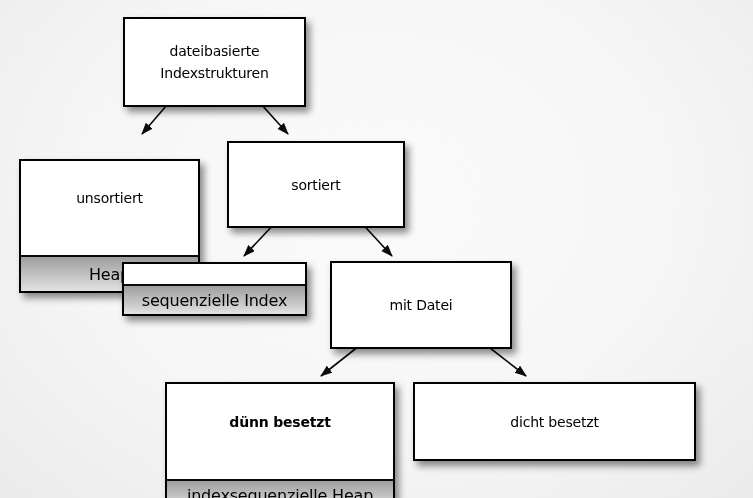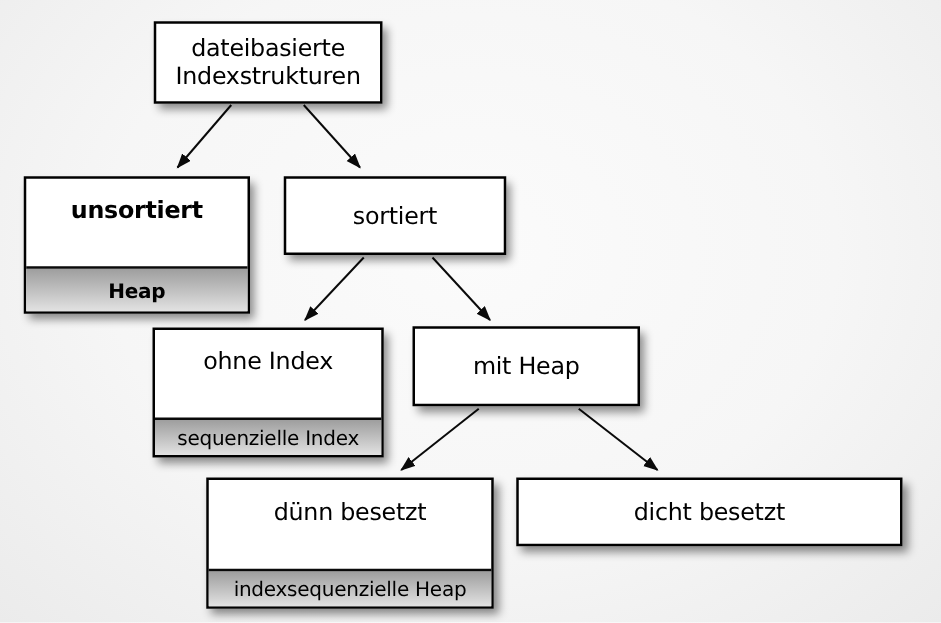--- a/index.html
+++ b/index.html
@@ -27,24 +27,24 @@
     box-sizing: border-box;
     border: 2px solid #000;
     background: #ffffff;
     box-shadow: 4px 5px 7px rgba(0, 0, 0, 0.45);
     text-align: center;
   }
   .node-label {
     display: flex;
     align-items: center;
     justify-content: center;
-    font-size: 19px;
+    font-size: 14px;
     line-height: 22px;
     letter-spacing: -0.2px;
-    padding: 0 2px;
+    padding: 12px 2px;
     white-space: pre-line;
   }
   .node-sub {
     display: flex;
     align-items: center;
     justify-content: center;
     font-size: 16px;
     letter-spacing: -0.2px;
     border-top: 2px solid #0a0a0a;
     background: linear-gradient(to bottom, #9e9e9e 0%, #c3c3c3 55%, #e2e2e2 100%);
@@ -70,40 +70,39 @@
       <line x1="346" y1="206" x2="392" y2="256" marker-end="url(#arrowhead)"></line>
       <line x1="383" y1="327" x2="321" y2="376" marker-end="url(#arrowhead)"></line>
       <line x1="463" y1="327" x2="526" y2="376" marker-end="url(#arrowhead)"></line>
     </g>
   </svg>
 
   <div class="node" style="left:123px; top:17px; width:183px;">
     <div class="node-label" style="height:62px;">dateibasierte Indexstrukturen</div>
   </div>
 
-  <div class="node" style="left:19px; top:141px; width:181px;font-weight:bold;">
+  <div class="node" style="left:19px; top:159px; width:181px;">
     <div class="node-label" style="height:50px;">unsortiert</div>
     <div class="node-sub" style="height:34px;">Heap</div>
   </div>
 
   <div class="node" style="left:227px; top:141px; width:178px;">
     <div class="node-label" style="height:59px;">sortiert</div>
   </div>
 
   <div class="node" style="left:122px; top:262px; width:185px;">
-    <div class="node-label" style="height:50px;">ohne Index</div>
     <div class="node-sub" style="height:28px;">sequenzielle Index</div>
   </div>
 
   <div class="node" style="left:330px; top:261px; width:182px;">
-    <div class="node-label" style="height:60px;">mit Heap</div>
+    <div class="node-label" style="height:60px;">mit Datei</div>
   </div>
 
   <div class="node" style="left:165px; top:382px; width:230px;">
-    <div class="node-label" style="height:51px;">dünn besetzt</div>
+    <div class="node-label" style="height:51px;font-weight:bold;">dünn besetzt</div>
     <div class="node-sub" style="height:28px;">indexsequenzielle Heap</div>
   </div>
 
-  <div class="node" style="left:413px; top:382px; width:309px;">
+  <div class="node" style="left:413px; top:382px; width:283px;">
     <div class="node-label" style="height:51px;">dicht besetzt</div>
   </div>
 
 </div>
 
 </body></html>

